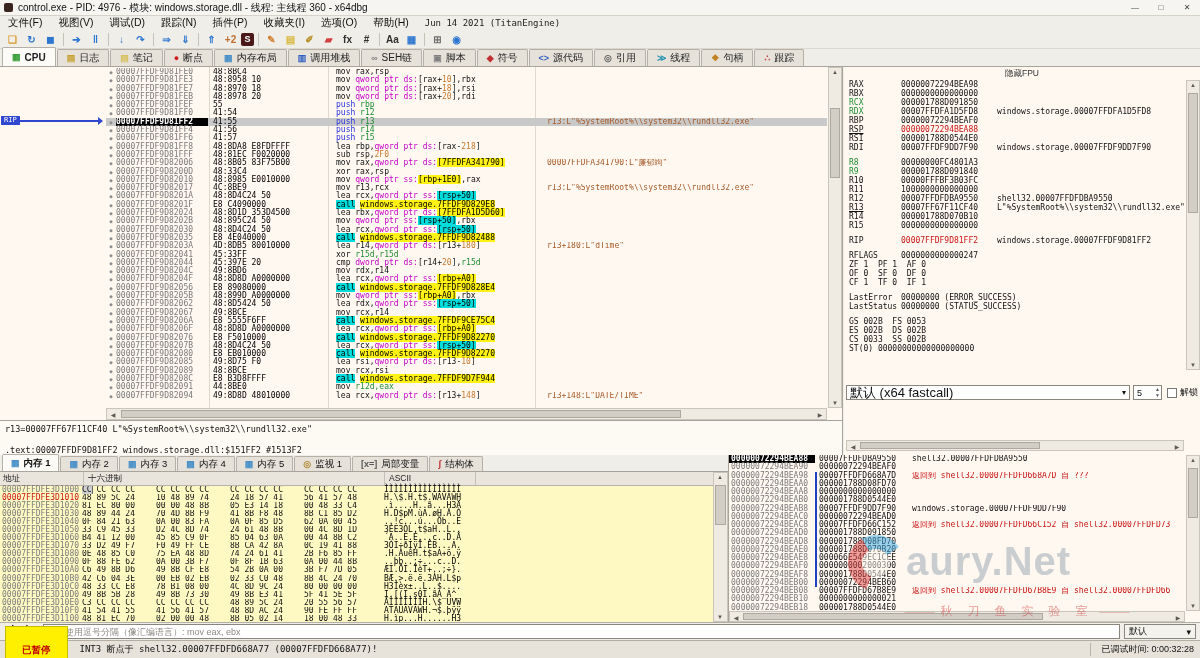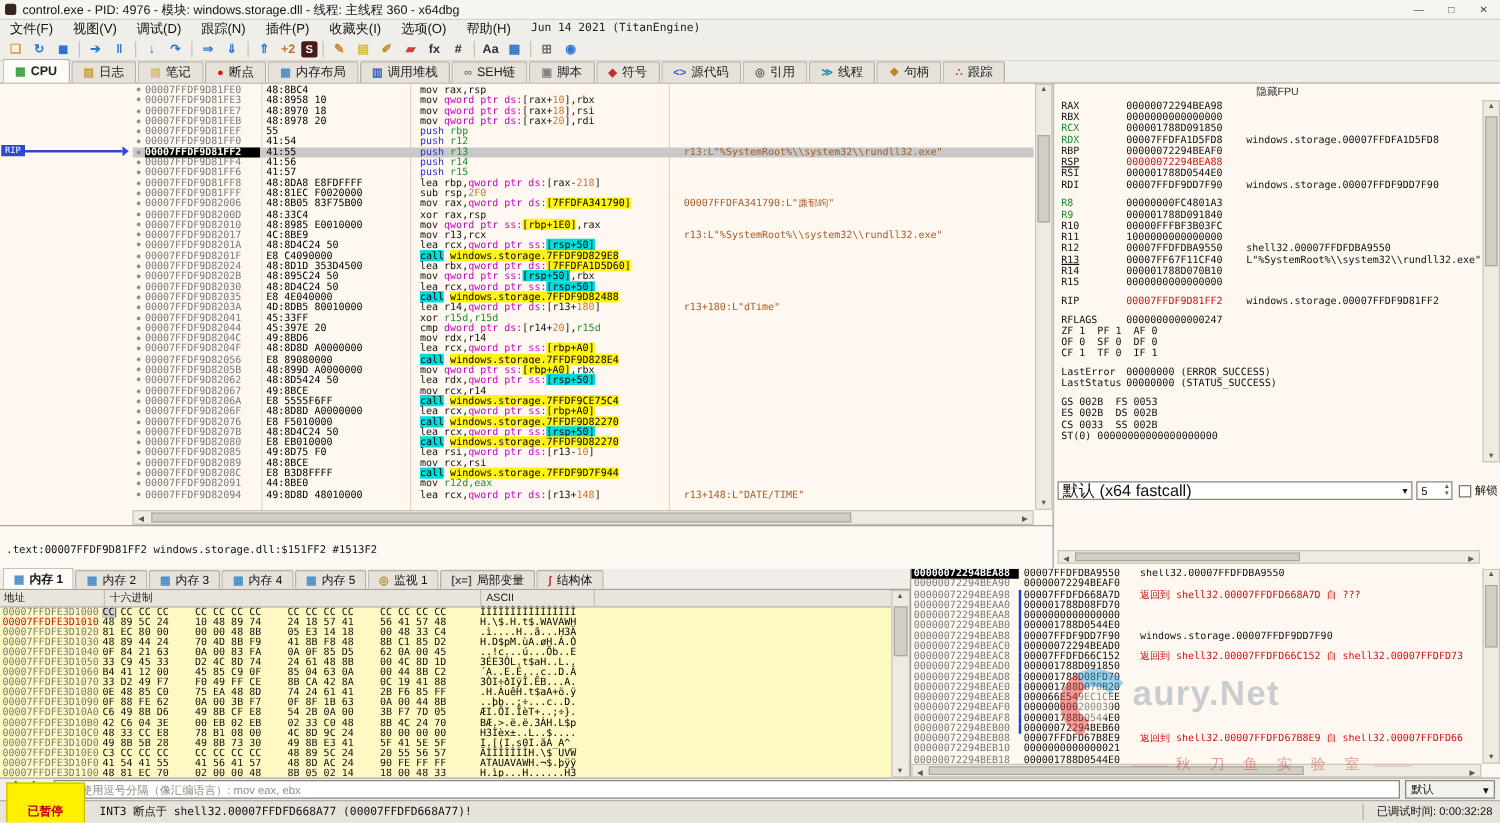--- a/index.html
+++ b/index.html
@@ -133,21 +133,21 @@
   #status-badge{background:#FFF000;color:#C00000;height:13px;line-height:13px;padding:16px 16px;
                 margin-left:5px;border:1px solid #C8BC00;font-weight:bold;}
   #status-msg{margin-left:12px;font-family:"DejaVu Sans Mono",monospace;font-size:9px;color:#111;}
   #status-time{margin-left:auto;margin-right:6px;border-left:1px solid #B8B4AC;padding-left:10px;
                height:13px;line-height:13px;font-size:9px;}
   
   #wm{position:absolute;left:842px;top:533px;width:356px;height:92px;opacity:.5;pointer-events:none;z-index:40;}
   #wm-logo{position:absolute;left:6px;top:2px;width:56px;height:56px;border-radius:50%;
            background:conic-gradient(from 200deg,#E04040 0 130deg,#38A8E0 130deg 215deg,rgba(0,0,0,0) 215deg);}
   #wm-logo::after{content:"";position:absolute;left:14px;top:14px;width:28px;height:28px;border-radius:50%;background:#FDF8F0;}
-  #wm-brand{position:absolute;left:64px;top:6px;font-size:28px;color:#97A3B0;font-weight:bold;letter-spacing:1px;}
+  #wm-brand{position:absolute;left:64px;top:6px;font-size:40px;color:#97A3B0;font-weight:bold;letter-spacing:1px;}
   #wm-lab{position:absolute;left:10px;top:70px;width:330px;text-align:center;color:#D04040;
           font-size:12px;letter-spacing:6px;font-family:"Liberation Serif",serif;}
   #wm-lab::before,#wm-lab::after{content:"———";letter-spacing:0;margin:0 6px;font-size:10px;}
 </style>
 </head>
 <body>
 
 <div id="titlebar">
   <div id="app-icon"></div>
   <span>control.exe - PID: 4976 - 模块: windows.storage.dll - 线程: 主线程 360 - x64dbg</span>
@@ -317,20 +317,21 @@
     <div class="th" style="left:1px;right:1px;top:40px;height:70px"></div>
   </div>
   <div class="sb" style="left:106px;right:15px;bottom:0;height:12px">
     <div class="ar ar-lf" style="left:1px;top:2px;width:10px"></div>
     <div class="ar ar-rt" style="right:1px;top:2px;width:10px"></div>
     <div class="th" style="top:1px;bottom:1px;left:14px;width:560px"></div>
   </div>
 </div>
 
 <div id="infobox">
+  <div class="l1">r13=00007FF67F11CF40 L"%SystemRoot%\\system32\\rundll32.exe"</div>
   <div class="l2">.text:00007FFDF9D81FF2 windows.storage.dll:$151FF2 #1513F2</div>
 </div>
 
 <div id="regs">
   <div id="regs-title">隐藏FPU</div>
   <div id="regs-body">
       <div class="rrow"><span class="r-name">RAX</span><span class="r-val">00000072294BEA98</span></div>
       <div class="rrow"><span class="r-name">RBX</span><span class="r-val">0000000000000000</span></div>
       <div class="rrow"><span class="r-name green">RCX</span><span class="r-val">000001788D091850</span></div>
       <div class="rrow"><span class="r-name green">RDX</span><span class="r-val">00007FFDFA1D5FD8</span><span class="r-extra">windows.storage.00007FFDFA1D5FD8</span></div>

